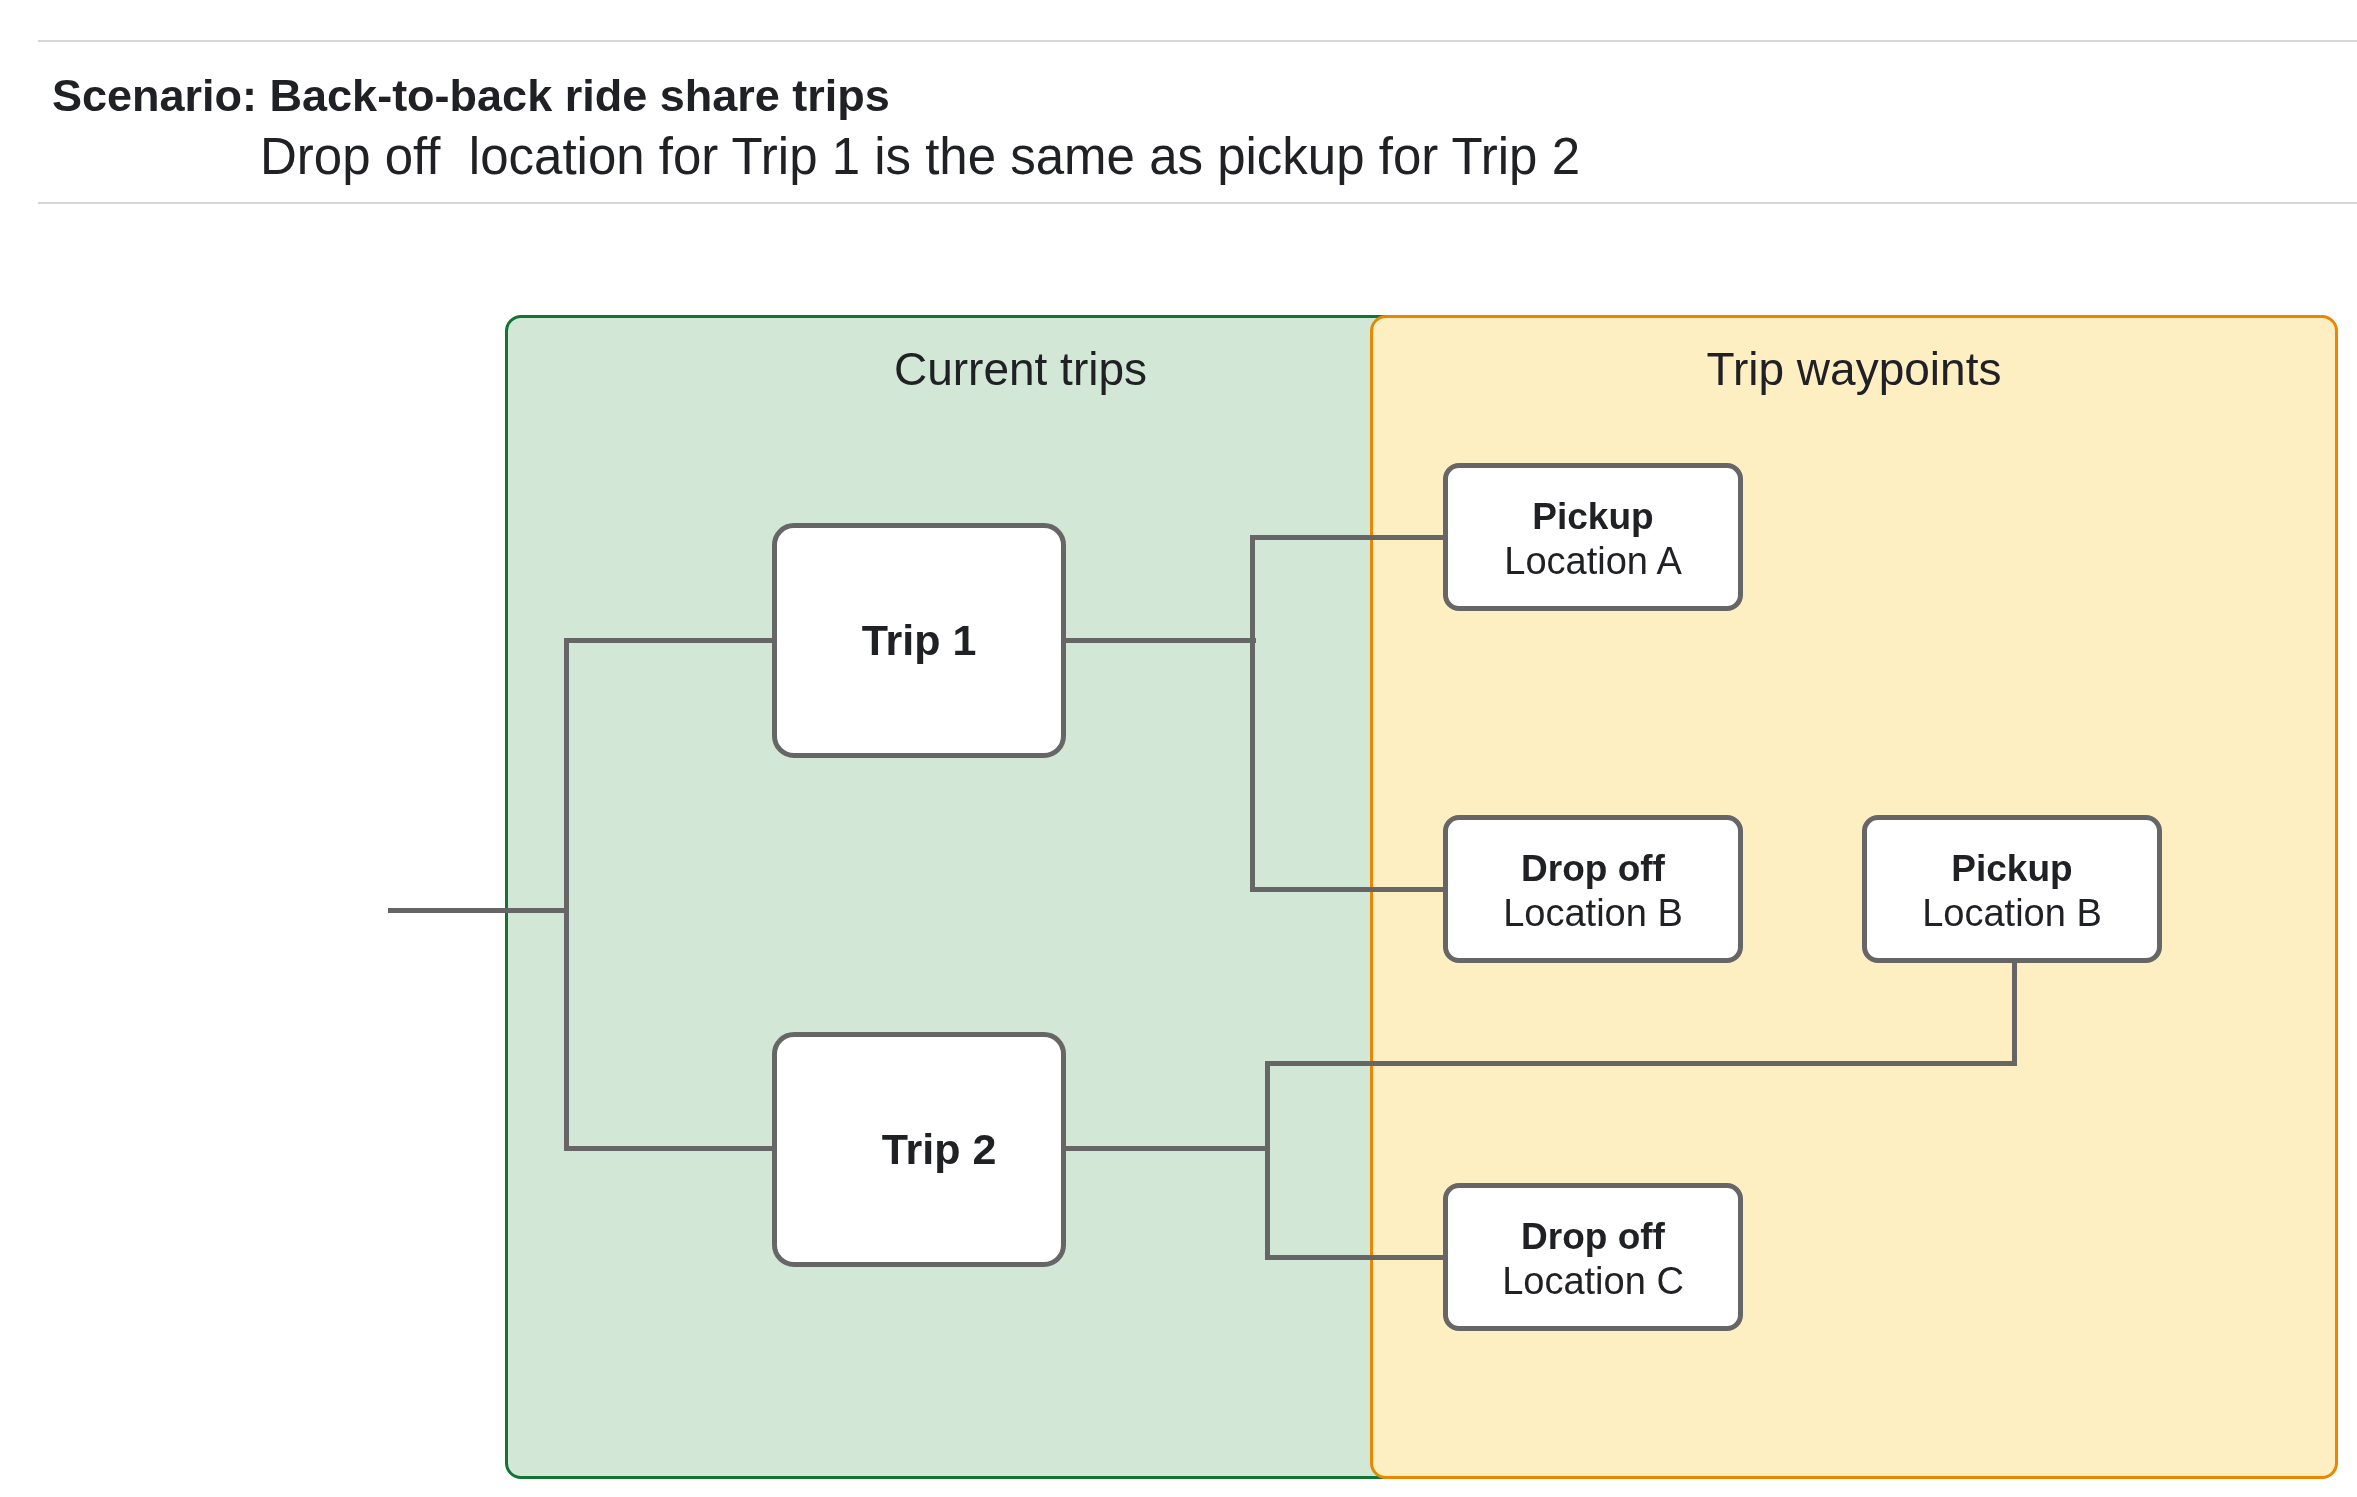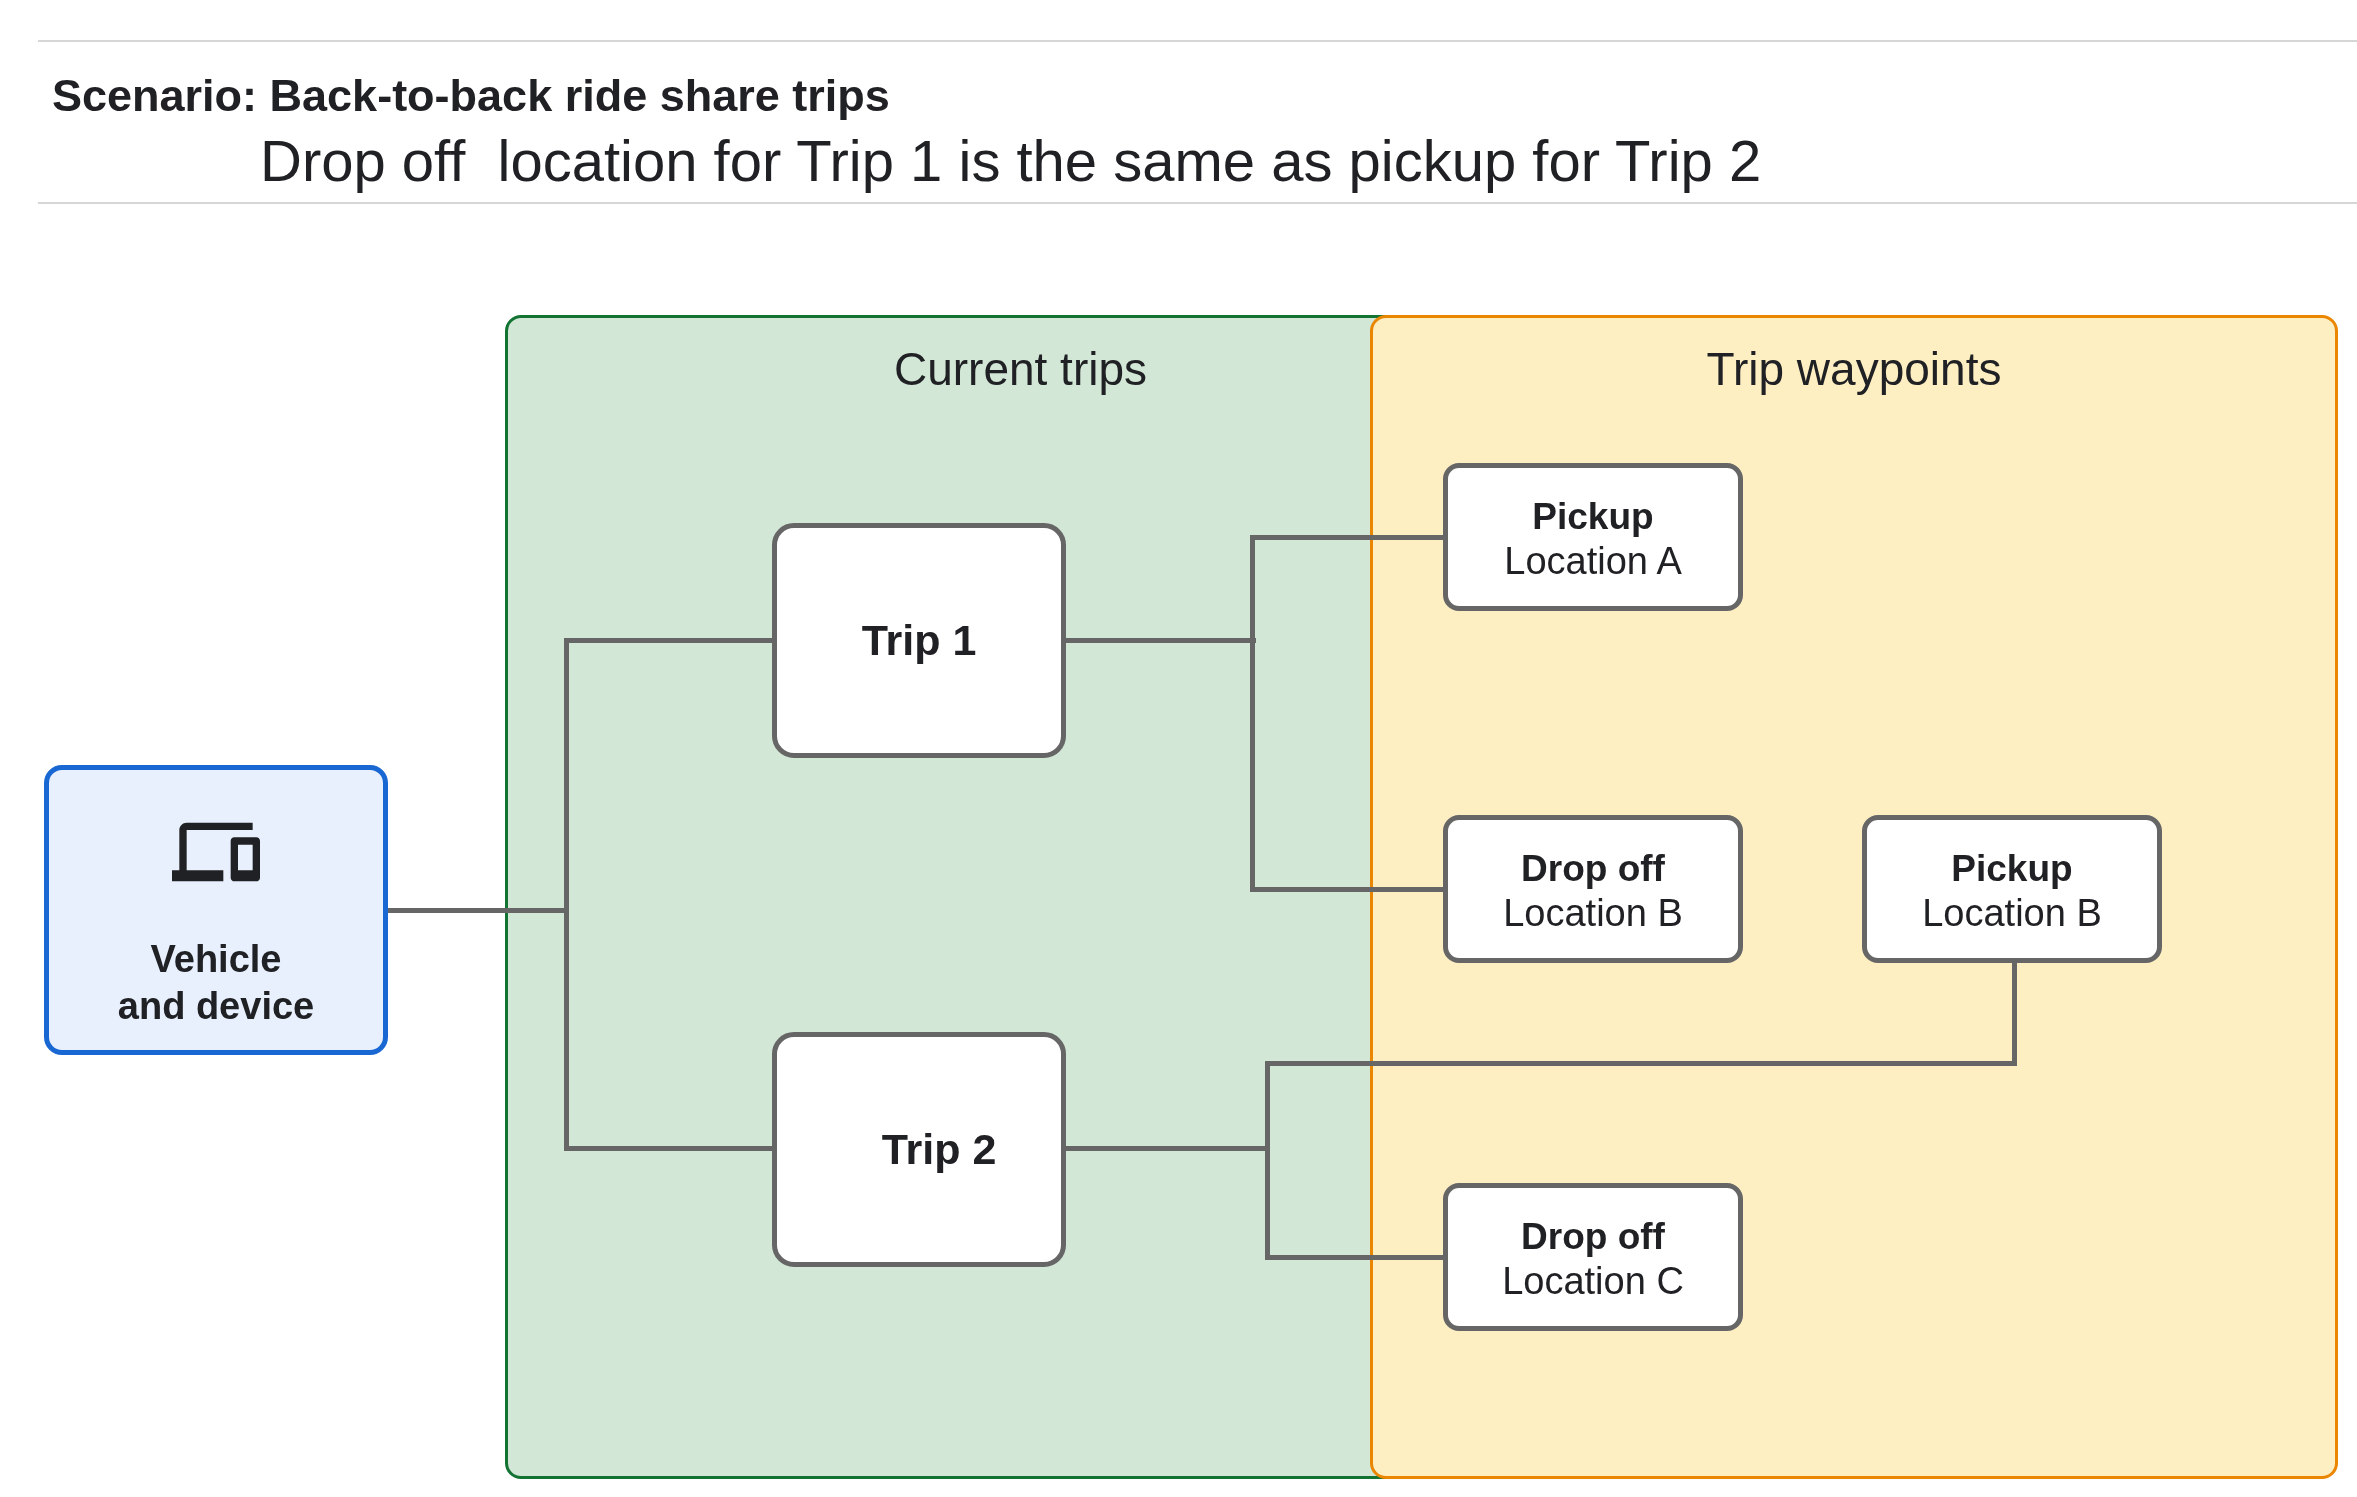--- a/index.html
+++ b/index.html
@@ -12,21 +12,21 @@
   *{margin:0;padding:0;box-sizing:border-box;}
   html,body{background:#ffffff;}
   body{font-family:"Liberation Sans",sans-serif;color:var(--text);}
   .stage{position:relative;width:2357px;height:1497px;background:#fff;overflow:hidden;}
 
   .rule{position:absolute;left:38px;right:0;height:2px;background:var(--rule);}
   .rule.top{top:40px;}
   .rule.bottom{top:202px;}
 
   .scenario-title{position:absolute;left:52px;top:70px;font-size:45px;font-weight:700;line-height:1.15;white-space:pre-wrap;}
-  .scenario-subtitle{position:absolute;left:260px;top:128px;font-size:58px;font-weight:400;line-height:1.15;white-space:pre-wrap;}
+  .scenario-subtitle{position:absolute;left:260px;top:128px;font-size:51px;font-weight:400;line-height:1.15;white-space:pre-wrap;}
 
   .panel{position:absolute;top:315px;height:1164px;border-radius:16px;z-index:1;}
   .panel.green{left:505px;width:999px;background:var(--green-fill);border:3px solid var(--green-border);padding-left:32px;}
   .panel.yellow{left:1370px;width:968px;background:var(--yellow-fill);border:3px solid var(--yellow-border);}
   .panel-title{margin-top:24px;text-align:center;font-size:46px;font-weight:400;}
 
   .connector{position:absolute;background:var(--connector);z-index:2;}
 
   .node{position:absolute;background:#ffffff;border:5px solid var(--box-border);z-index:3;
         display:flex;flex-direction:column;align-items:center;justify-content:center;text-align:center;}
@@ -67,31 +67,20 @@
   <div class="connector" style="left:1064px;top:638px;width:192px;height:5px;"></div>
   <div class="connector" style="left:1250px;top:535px;width:5px;height:357px;"></div>
   <div class="connector" style="left:1250px;top:535px;width:195px;height:5px;"></div>
   <div class="connector" style="left:1250px;top:887px;width:195px;height:5px;"></div>
   <div class="connector" style="left:1064px;top:1146px;width:206px;height:5px;"></div>
   <div class="connector" style="left:1265px;top:1061px;width:5px;height:199px;"></div>
   <div class="connector" style="left:1265px;top:1061px;width:752px;height:5px;"></div>
   <div class="connector" style="left:2012px;top:959px;width:5px;height:107px;"></div>
   <div class="connector" style="left:1265px;top:1255px;width:180px;height:5px;"></div>
 
-  <div class="vehicle-box">
-    <span class="vehicle-icon">
-      <svg width="88" height="88" viewBox="0 0 24 24" aria-hidden="true">
-        <path fill="#202124" d="M4 6h18V4H4c-1.1 0-2 .9-2 2v11H0v3h14v-3H4V6zm19 2h-6c-.55 0-1 .45-1 1v10c0 .55.45 1 1 1h6c.55 0 1-.45 1-1V9c0-.55-.45-1-1-1zm-1 9h-4v-7h4v7z"></path>
-      </svg>
-    </span>
-    <div class="vehicle-label">
-      <div>Vehicle</div>
-      <div>and device</div>
-    </div>
-  </div>
 
   <div class="node trip-box" style="top:523px;">
     <div class="trip-label">Trip 1</div>
   </div>
   <div class="node trip-box" style="top:1032px;padding-left:40px;">
     <div class="trip-label">Trip 2</div>
   </div>
 
   <div class="node wp-box" style="left:1443px;top:463px;">
     <div class="wp-title">Pickup</div>

